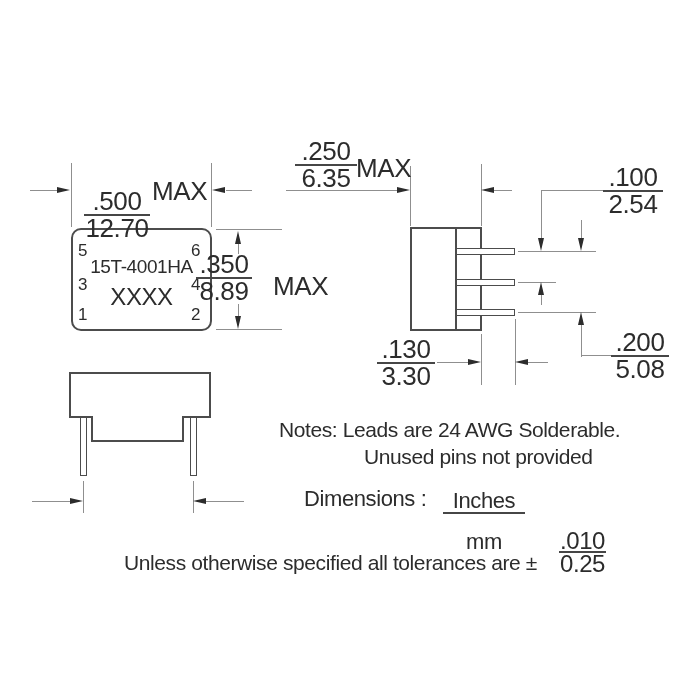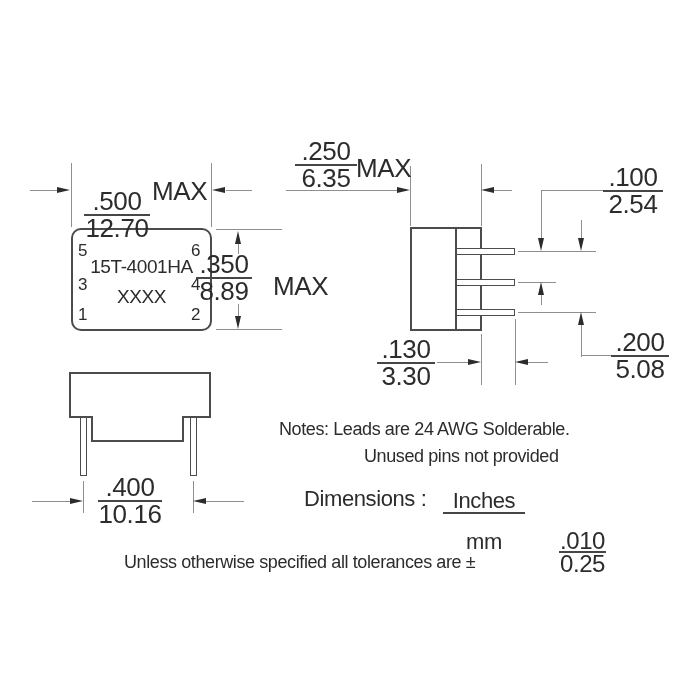--- a/index.html
+++ b/index.html
@@ -42,36 +42,36 @@
   .sidelead{
     position:absolute;left:457px;width:58px;height:7px;background:#fff;
     border:1.5px solid #4c4c4c;border-left:none;box-sizing:border-box;
   }
   .frontlead{
     position:absolute;width:7px;height:58px;background:#fff;
     border:1.5px solid #4c4c4c;border-top:none;box-sizing:border-box;
   }
   .pin{position:absolute;font-size:17px;line-height:17px;}
   .boxtext{position:absolute;left:71px;width:141px;text-align:center;}
-  .note{position:absolute;font-size:18px;line-height:25px;white-space:nowrap;}
+  .note{position:absolute;font-size:21px;line-height:25px;white-space:nowrap;}
 </style>
 </head>
 <body>
 
 <div class="canvas">
 
   <div class="topbox"></div>
   <div class="pin" style="left:78px;top:242px;">5</div>
   <div class="pin" style="left:188px;top:242px;width:12px;text-align:right;">6</div>
   <div class="pin" style="left:78px;top:276px;">3</div>
   <div class="pin" style="left:188px;top:276px;width:12px;text-align:right;">4</div>
   <div class="pin" style="left:78px;top:306px;">1</div>
   <div class="pin" style="left:188px;top:306px;width:12px;text-align:right;">2</div>
   <div class="boxtext" style="top:257px;font-size:19px;line-height:19px;">15T-4001HA</div>
-  <div class="boxtext" style="top:287px;font-size:19px;line-height:19px;">XXXX</div>
+  <div class="boxtext" style="top:287px;font-size:24px;line-height:19px;">XXXX</div>
 
   <div class="ln vl" style="left:71px;top:163px;height:64px;"></div>
   <div class="ln vl" style="left:211px;top:163px;height:64px;"></div>
   <div class="ln hl" style="left:30px;top:190px;width:28px;"></div>
   <div class="arr r" style="left:57px;top:187px;"></div>
   <div class="ln hl" style="left:226px;top:190px;width:26px;"></div>
   <div class="arr l" style="left:212px;top:187px;"></div>
   <div class="frac f26" style="left:84px;top:161px;width:66px;margin-top:28px;">
     <div class="num">.500</div>
     <div class="bar"></div>
@@ -159,25 +159,20 @@
   <div class="ln bd" style="left:91px;top:440px;width:93px;height:2px;"></div>
   <div class="frontlead" style="left:80px;top:418px;"></div>
   <div class="frontlead" style="left:190px;top:418px;"></div>
 
   <div class="ln vl" style="left:83px;top:481px;height:32px;"></div>
   <div class="ln vl" style="left:193px;top:481px;height:32px;"></div>
   <div class="ln hl" style="left:32px;top:501px;width:38px;"></div>
   <div class="arr r" style="left:70px;top:498px;"></div>
   <div class="ln hl" style="left:206px;top:501px;width:38px;"></div>
   <div class="arr l" style="left:193px;top:498px;"></div>
-  <div class="frac f26" style="left:98px;top:475px;width:64px;">
-    <div class="num">.400</div>
-    <div class="bar"></div>
-    <div class="den">10.16</div>
-  </div>
 
   <div class="note" style="left:279px;top:417px;">Notes: Leads are 24 AWG Solderable.</div>
   <div class="note" style="left:364px;top:444px;">Unused pins not provided</div>
   <div class="note" style="left:304px;top:486px;font-size:22px;line-height:26px;">Dimensions :</div>
   <div class="frac f22" style="left:443px;top:473px;width:82px;">
     <div class="num">Inches</div>
     <div class="bar"></div>
     <div class="den">mm</div>
   </div>
   <div class="note" style="left:124px;top:550px;">Unless otherwise specified all tolerances are ±</div>

